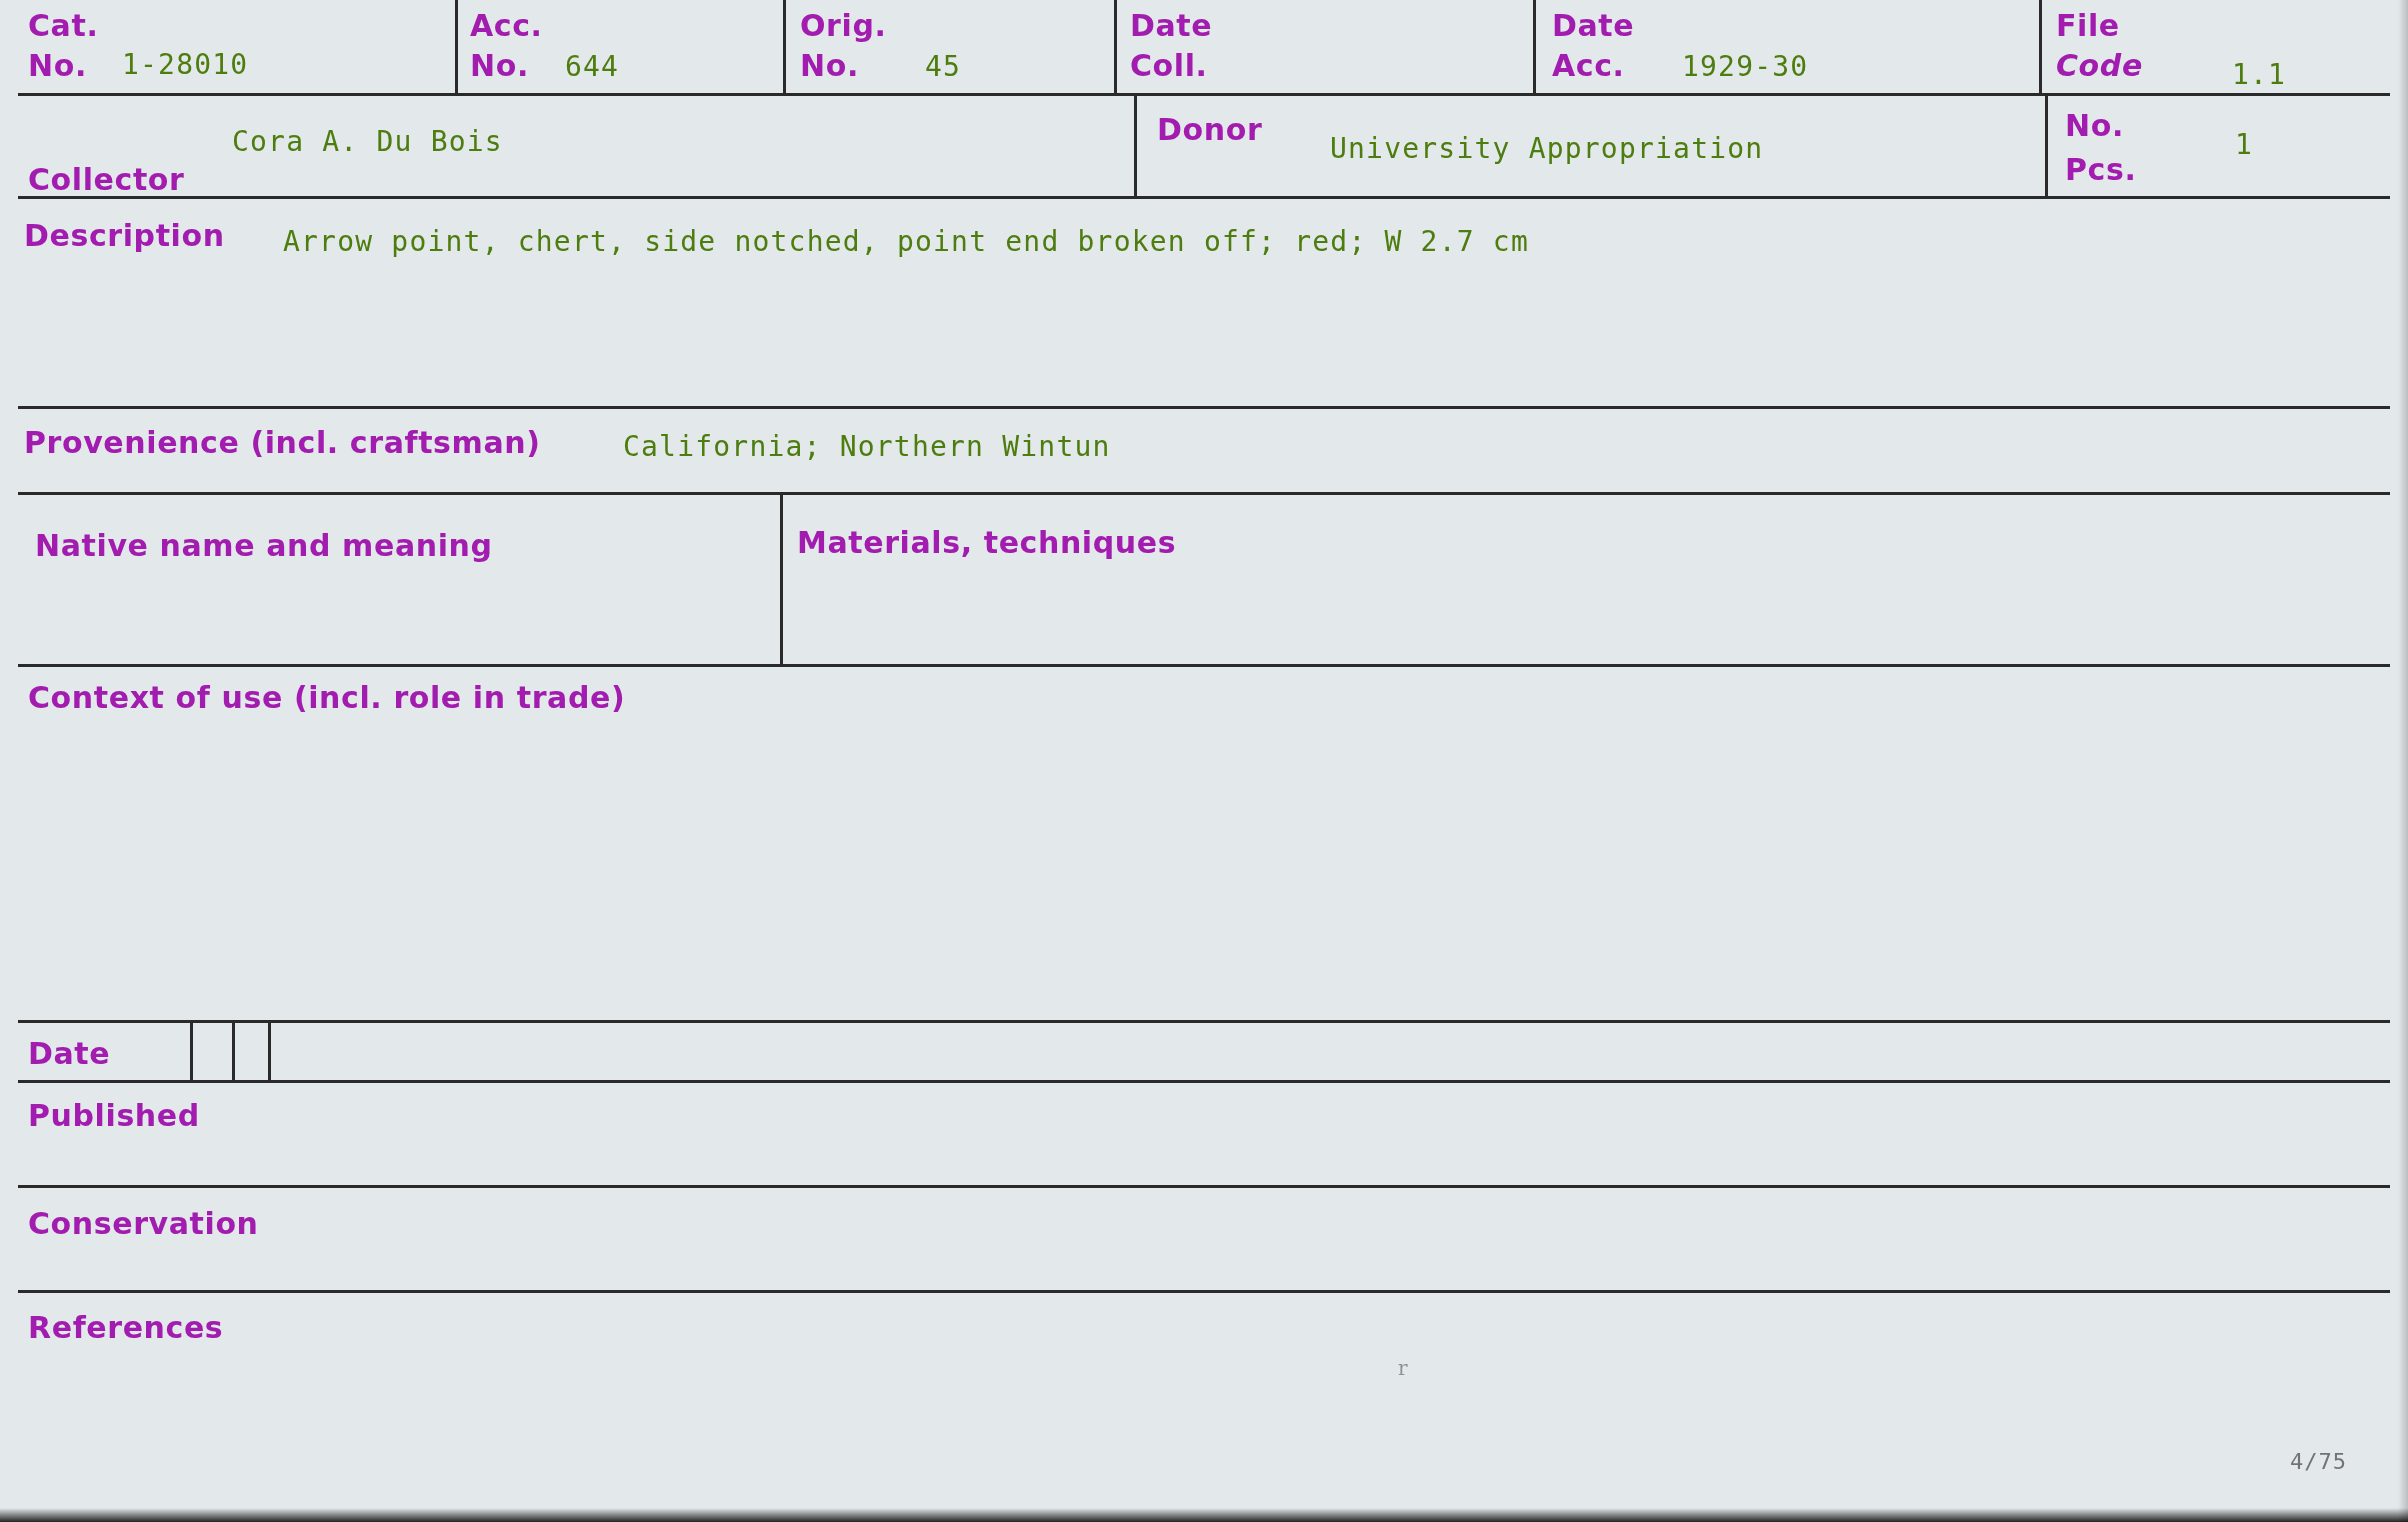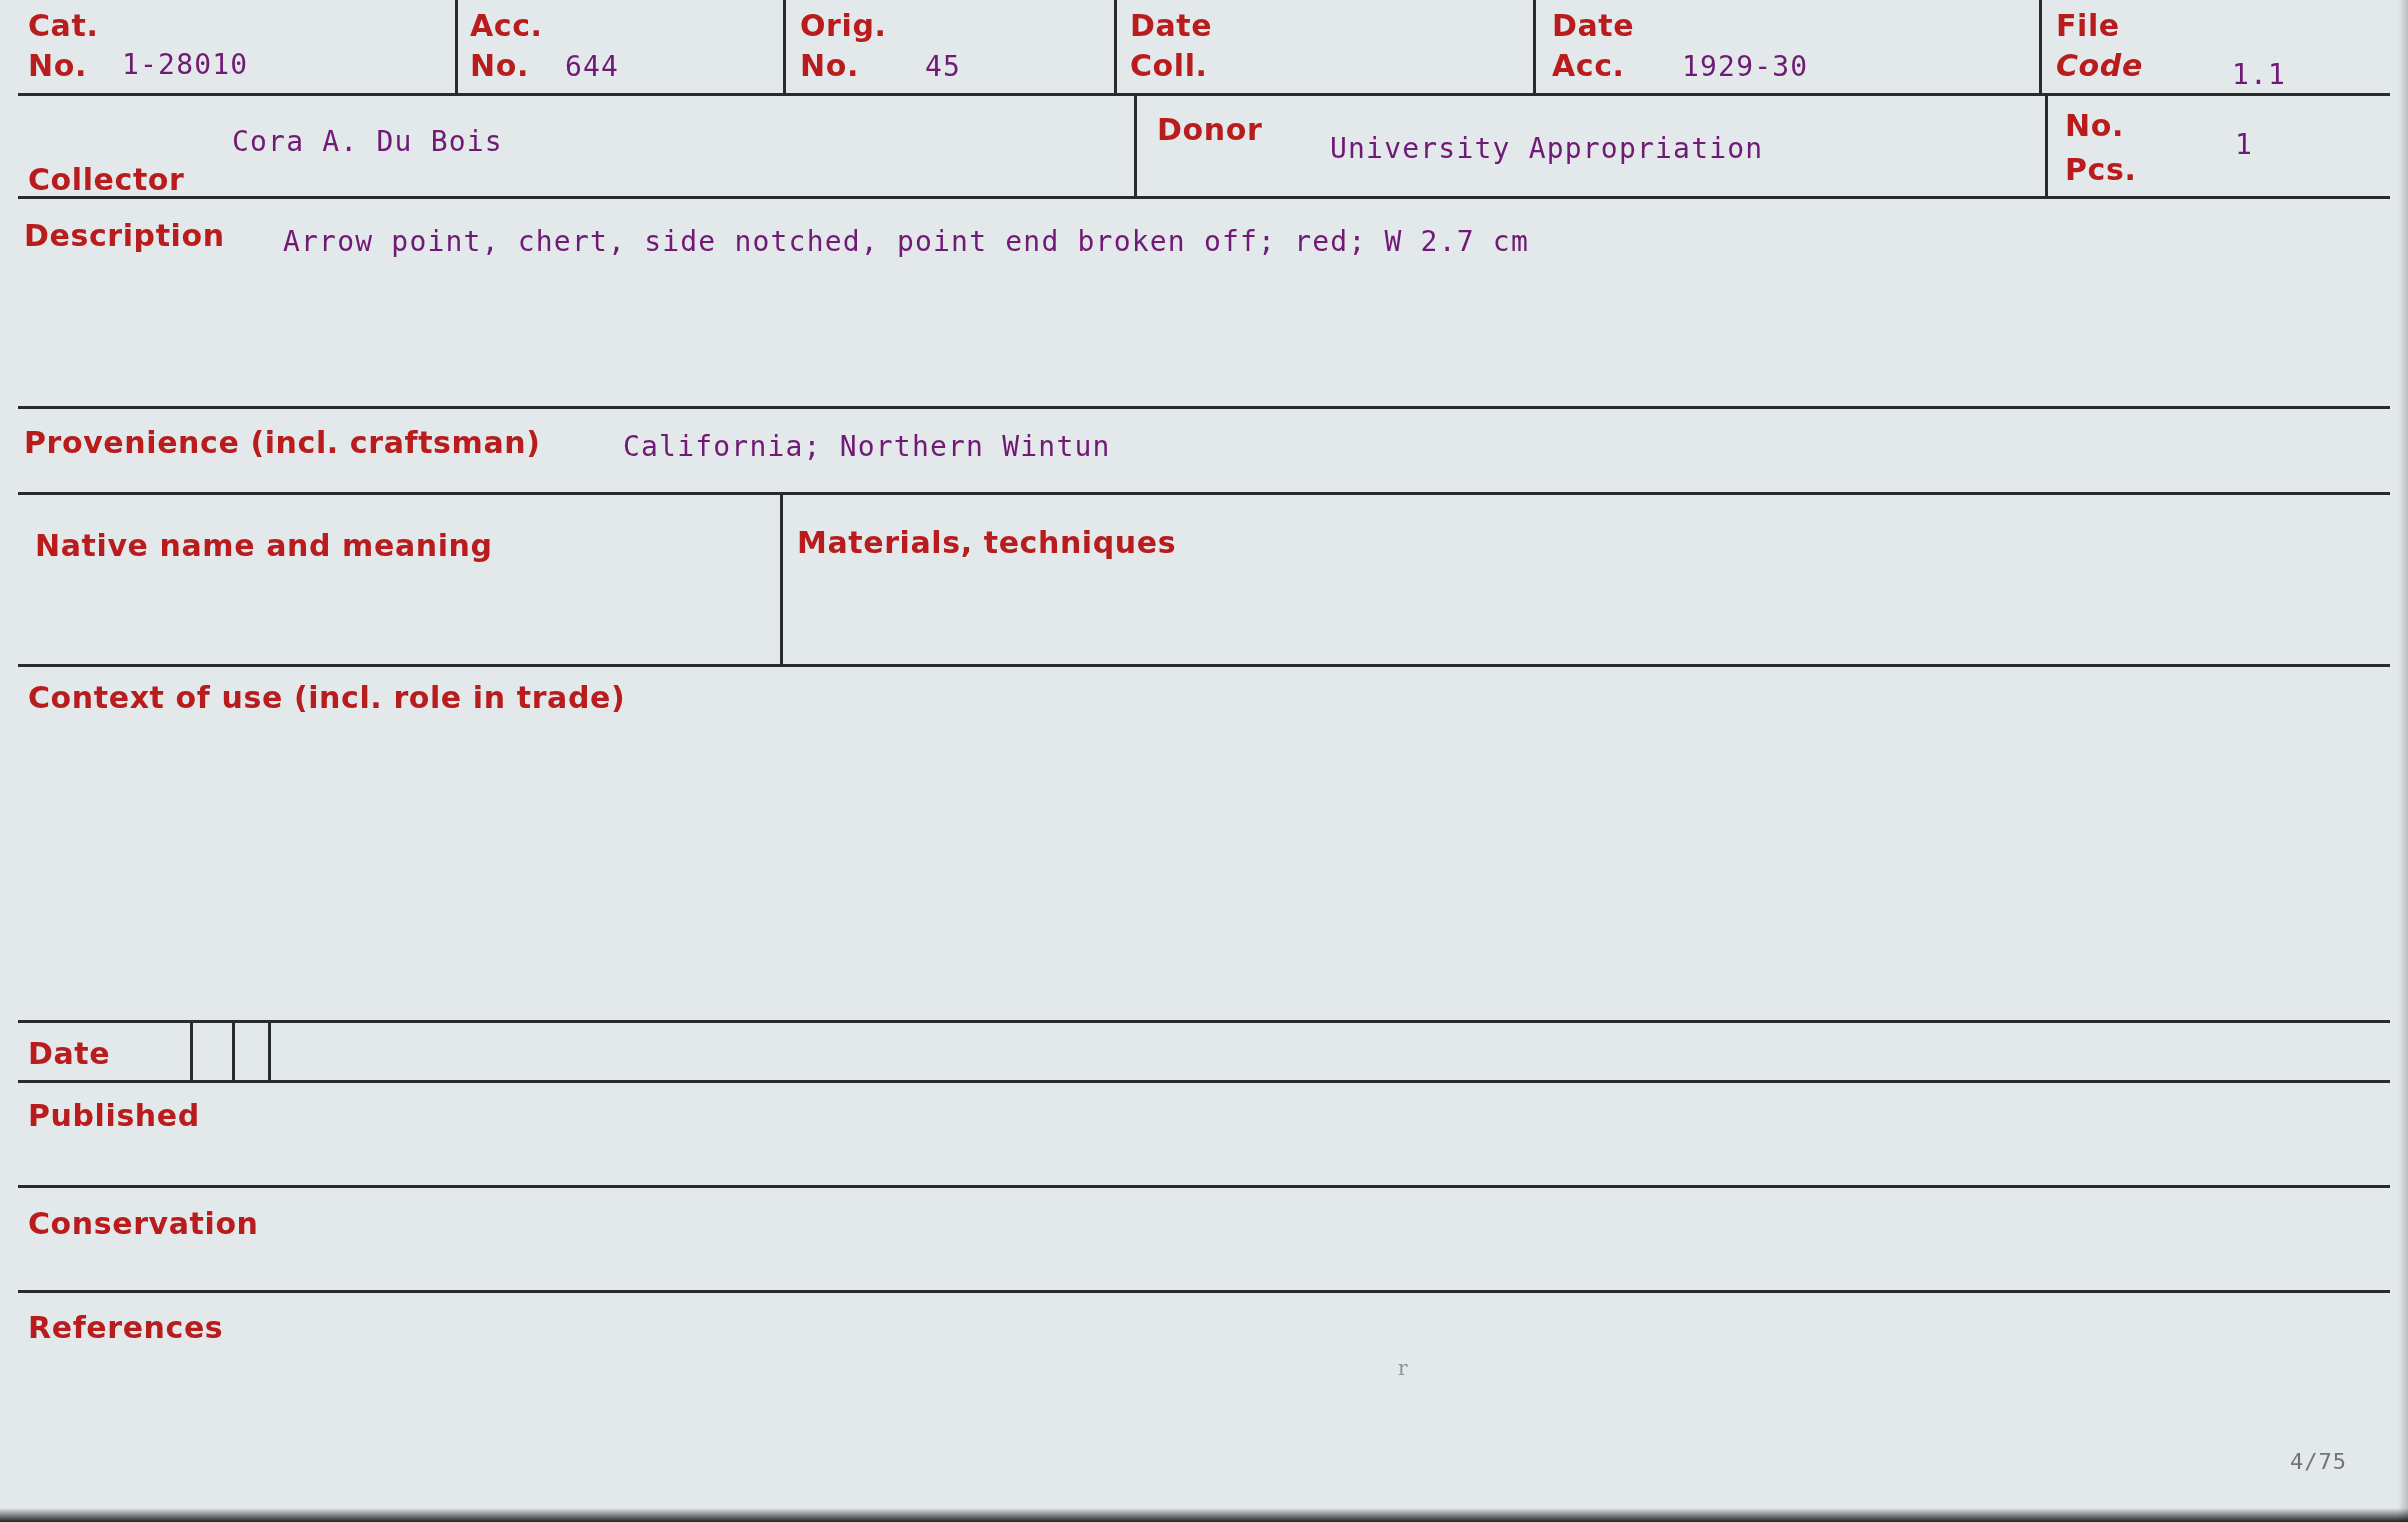--- a/index.html
+++ b/index.html
@@ -28,30 +28,30 @@
     position: absolute;
     background: #2a2a2a;
     width: 3px;
   }
   
   .lbl {
     position: absolute;
     font-family: "DejaVu Sans", sans-serif;
     font-size: 30px;
     font-weight: 600;
-    color: #b91c1c;
+    color: #a21caf;
     letter-spacing: 0.6px;
     white-space: nowrap;
   }
   
   .val {
     position: absolute;
     font-family: "DejaVu Sans Mono", monospace;
     font-size: 27px;
-    color: #701a75;
+    color: #4d7c0f;
     white-space: pre;
     letter-spacing: 1.2px;
   }
   .val.big {
     font-size: 28px;
   }
   .pagemark {
     position: absolute;
     font-family: "DejaVu Sans Mono", monospace;
     font-size: 22px;

